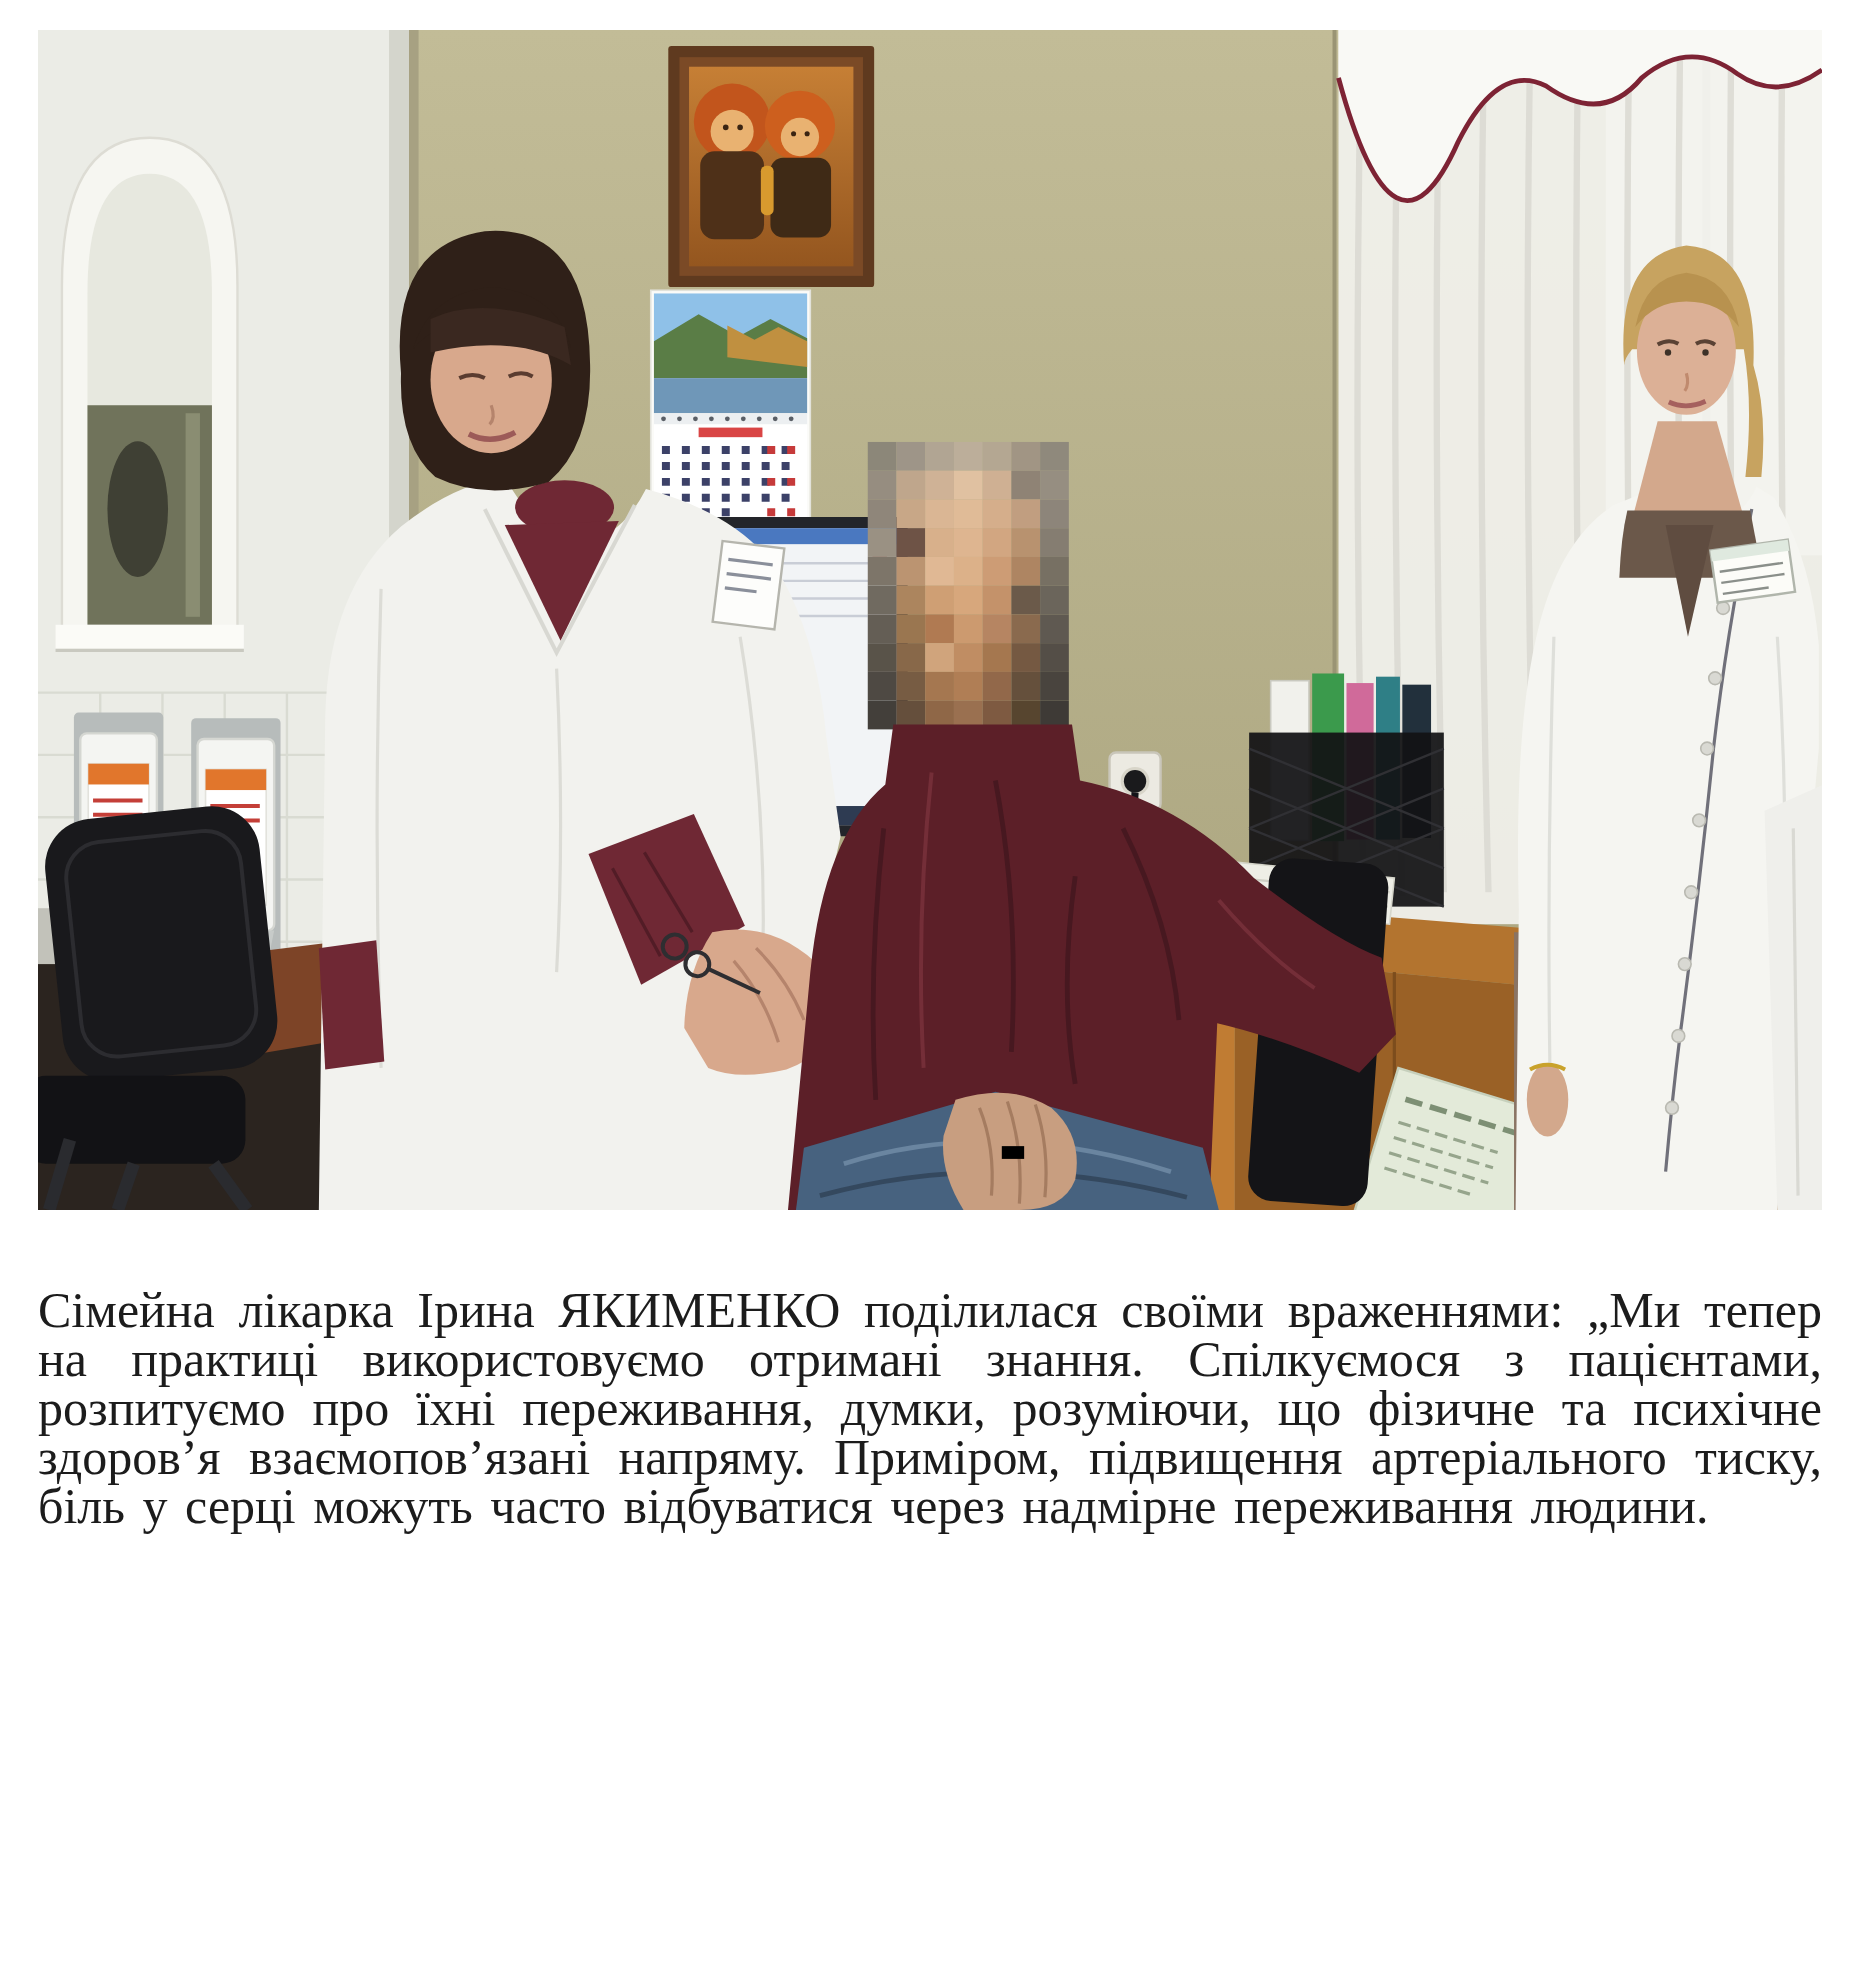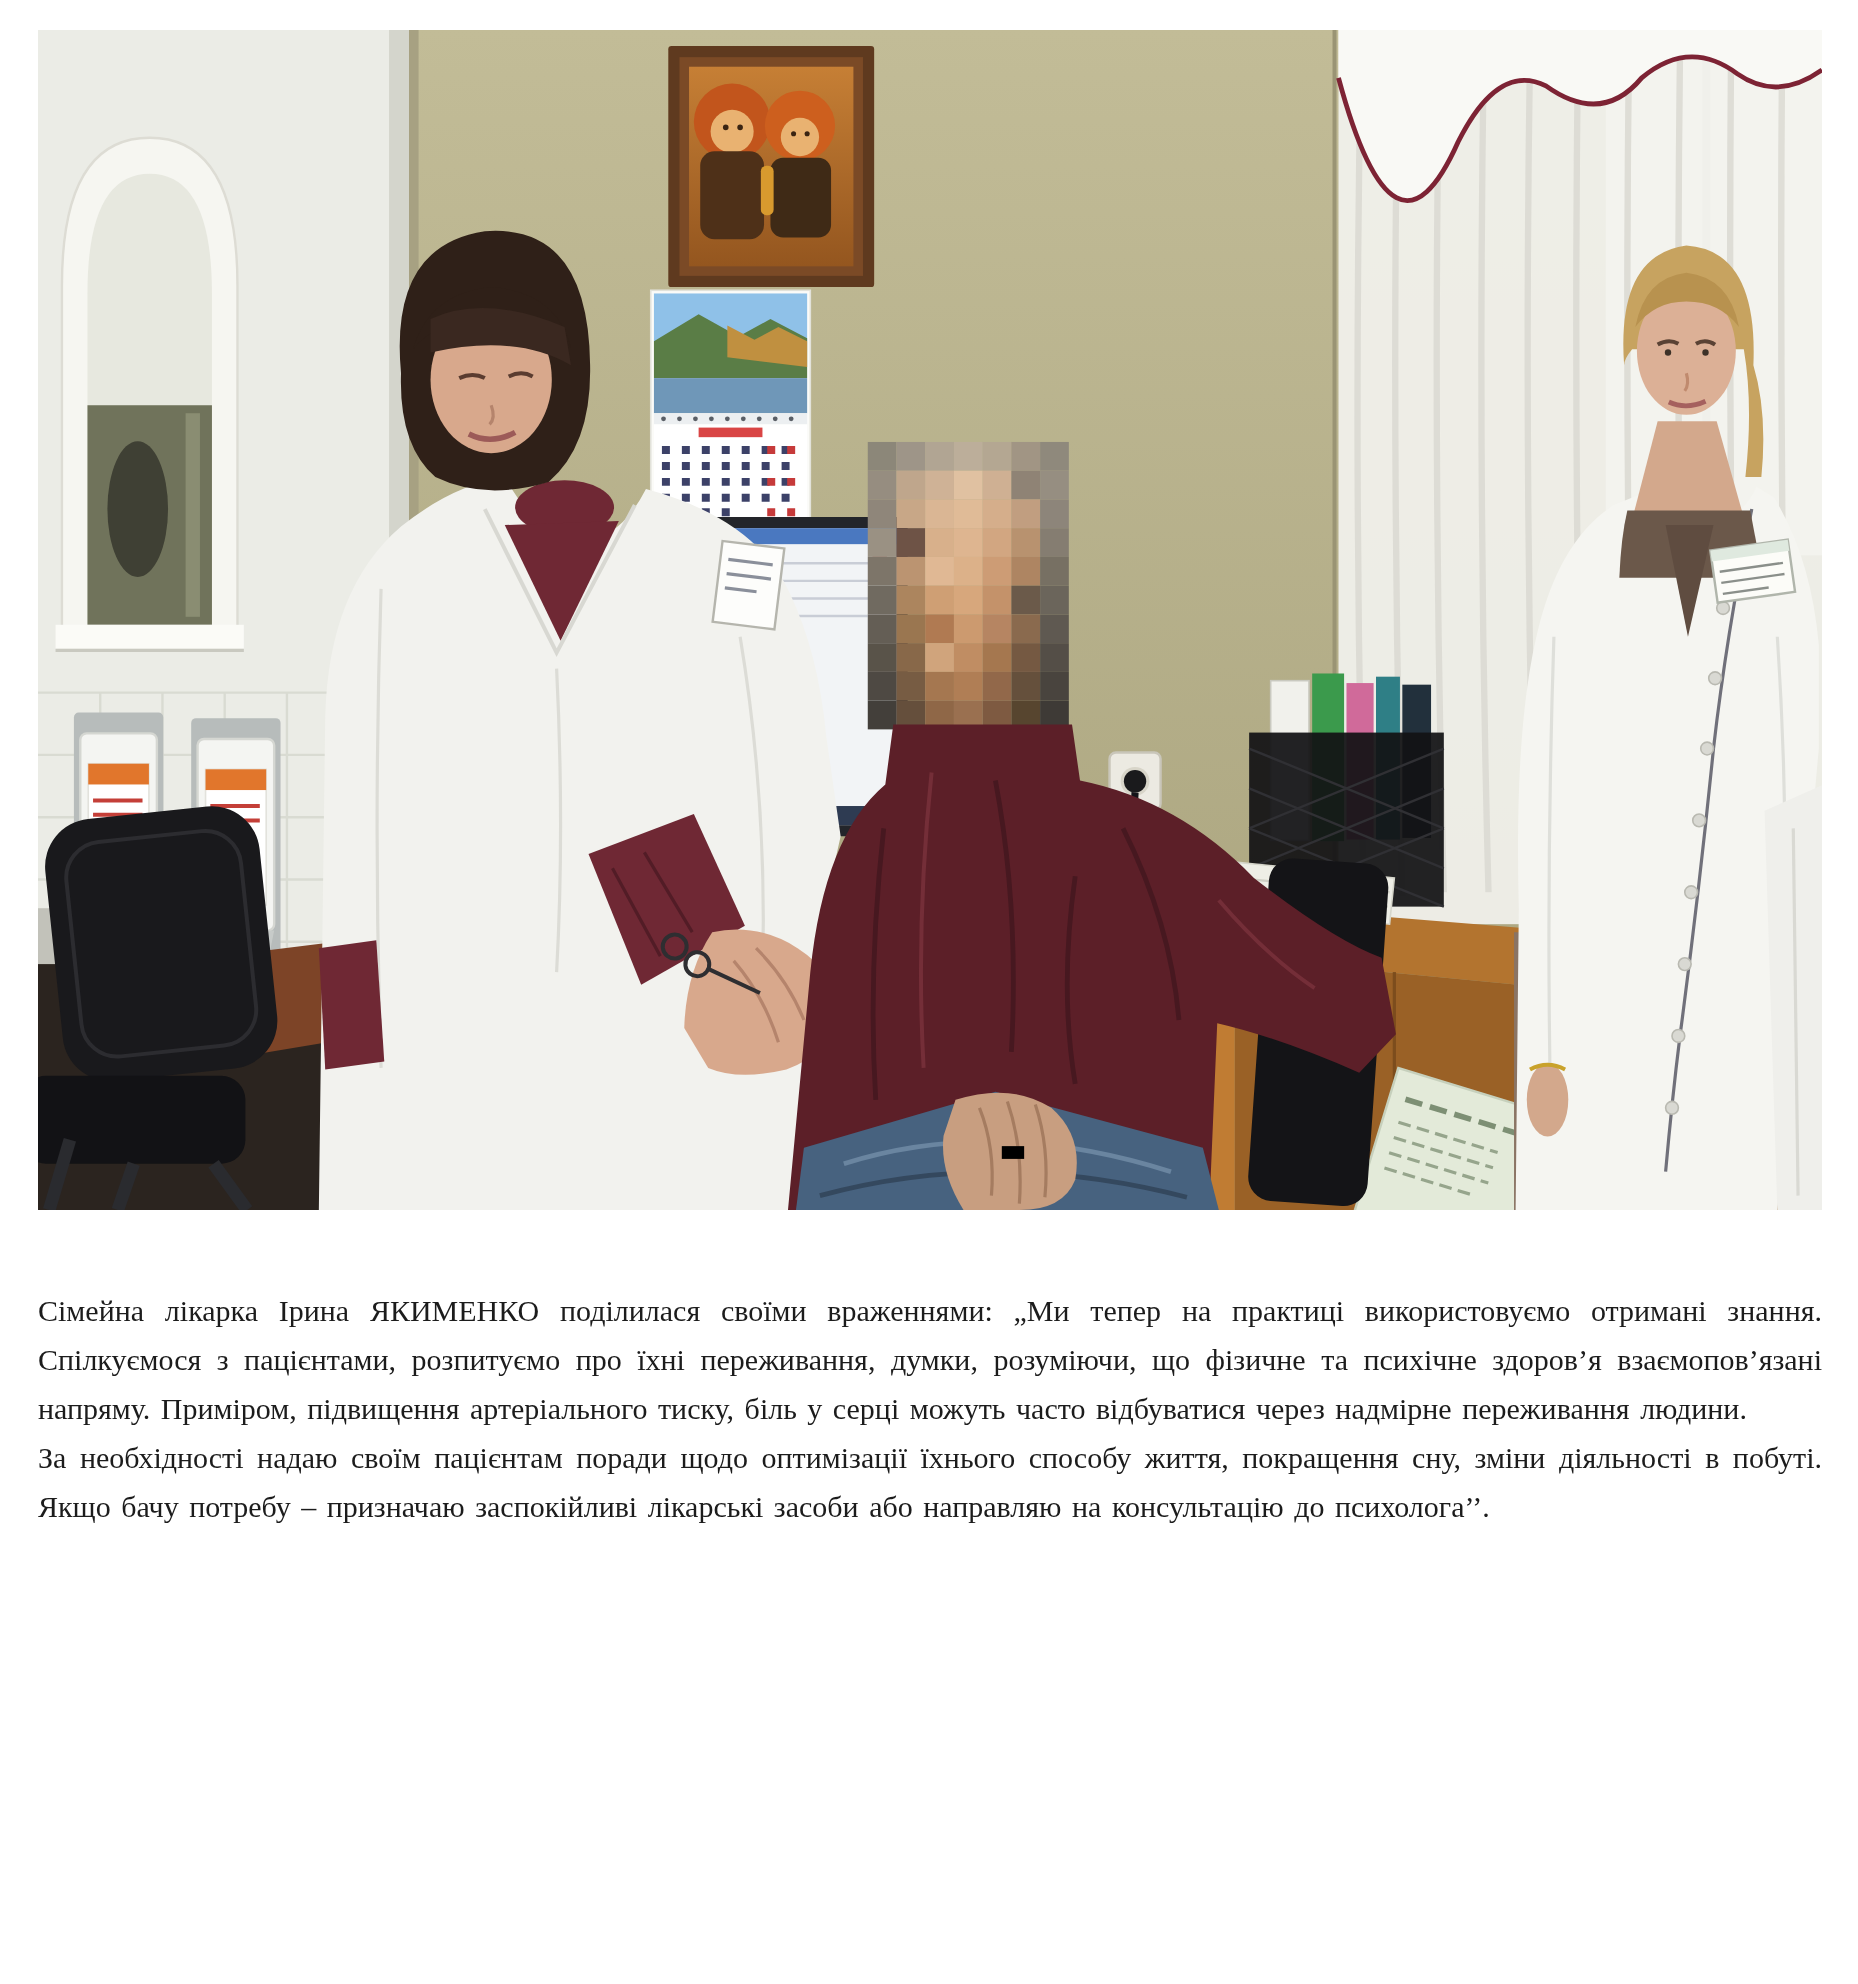--- a/index.html
+++ b/index.html
@@ -1,20 +1,20 @@
 <!DOCTYPE html>
 <html style="font-size:12.8px"><head>
 <meta charset="utf-8">
 <style>
   html,body{margin:0;padding:0;background:#ffffff;}
   body{width:1859px;height:1985px;position:relative;overflow:hidden;}
   .photo{position:absolute;left:38px;top:30px;width:1784px;height:1180px;overflow:hidden;background:#b6b08a;}
   .photo svg{display:block;width:100%;height:100%;}
   .article{position:absolute;left:38px;top:1286px;width:1784px;
-    font-family:"Liberation Serif",serif;font-size:30px;line-height:49px;
+    font-family:"Liberation Serif",serif;font-size:50px;line-height:49px;
     color:#1c1c1c;text-align:justify;word-spacing:0.10em;}
   .article p{margin:0;}
 </style>
 </head>
 <body>
 
 <div class="photo" role="img" aria-label="Лікарський кабінет: сімейна лікарка у білому халаті з бейджем розмовляє з літнім пацієнтом у бордовому светрі (обличчя пікселізоване), який сидить біля столу з монітором; праворуч стоїть білявка-медсестра у білому халаті біля вікна з білими шторами; на стіні картина з ляльками та настінний квартальний календар, ліворуч арка-дзеркало і настінні дозатори">
 <svg viewBox="0 0 2236 1478" preserveAspectRatio="none">
   <defs>
     <linearGradient id="wallg" x1="0" y1="0" x2="0" y2="1">
@@ -534,15 +534,14 @@
 
   <g>
     <polygon points="2164,978 2236,946 2236,1478 2180,1478" fill="#efefeb"></polygon>
     <line x1="2200" y1="1000" x2="2206" y2="1460" stroke="#d9d9d3" stroke-width="4"></line>
   </g>
 </svg>
 </div>
 
 <div class="article">
   <p>Сімейна лікарка Ірина ЯКИМЕНКО поділилася своїми враженнями: „Ми тепер на практиці використовуємо отримані знання. Спілкуємося з пацієнтами, розпитуємо про їхні переживання, думки, розуміючи, що фізичне та психічне здоров’я взаємопов’язані напряму. Приміром, підвищення артеріального тиску, біль у серці можуть часто відбуватися через надмірне переживання людини.</p>
-  <p>За необхідності надаю своїм пацієнтам поради щодо оптимізації їхнього способу життя, покращення сну, зміни діяльності в побуті. Якщо бачу потребу – призначаю заспокійливі лікарські засоби або направляю на консультацію до психолога’’.</p>
 </div>
 
 
 </body></html>

